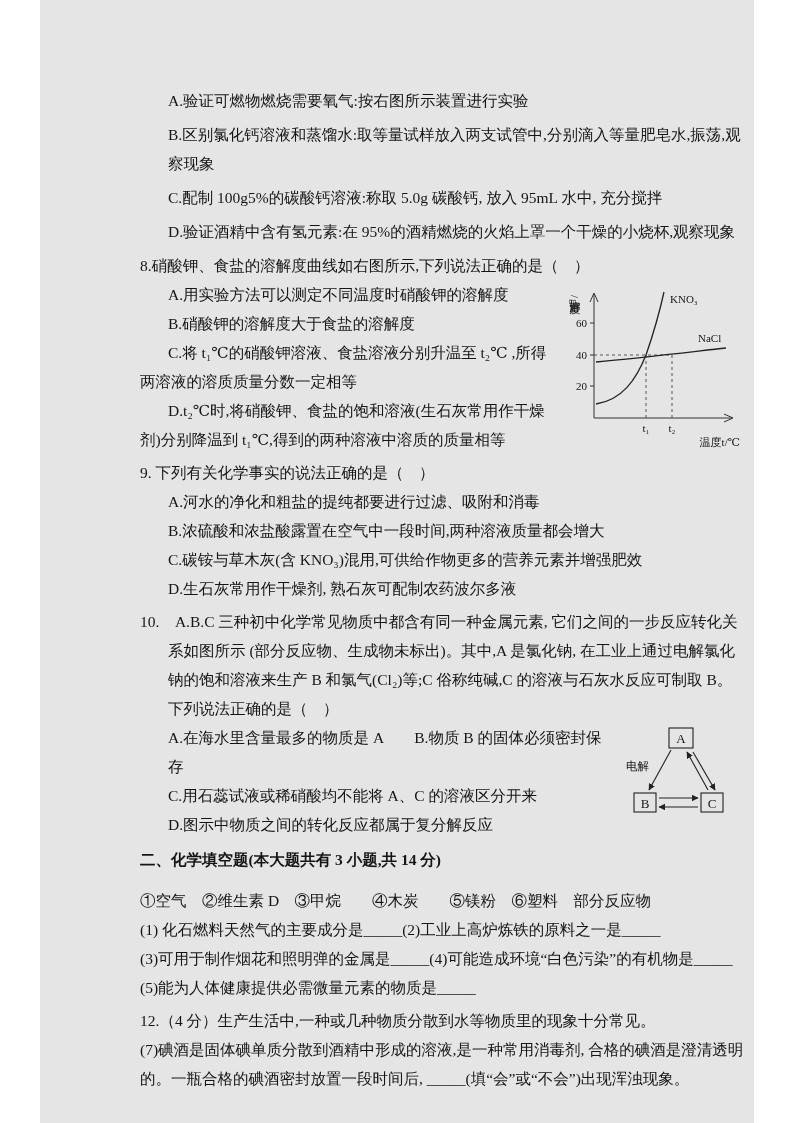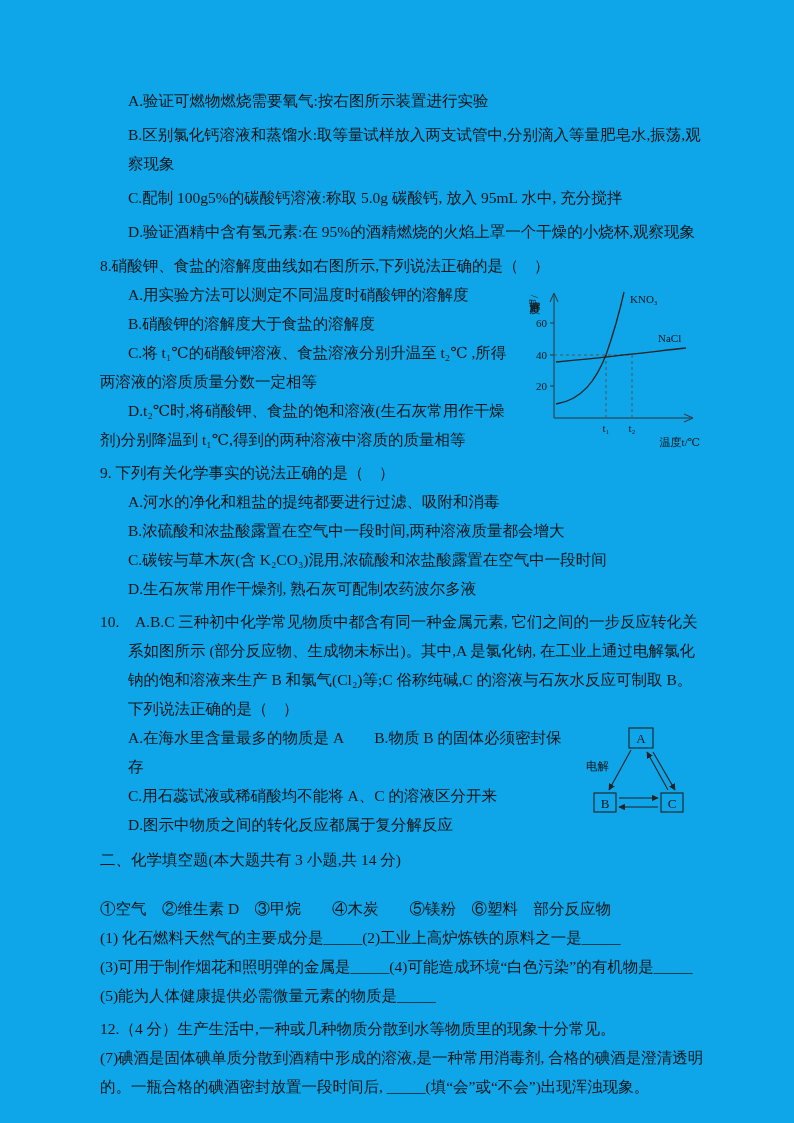--- a/index.html
+++ b/index.html
@@ -1,30 +1,30 @@
 <!DOCTYPE html>
 <html><head>
 <meta charset="utf-8">
 <style>
   html,body{margin:0;padding:0;background:#ffffff;}
-  .page{position:relative;width:794px;height:1123px;background:#0ea5e9;color:#151515;
+  .page{position:relative;width:714px;height:1123px;background:#e5e5e5;color:#151515;
         font-family:"Liberation Serif","DejaVu Serif",serif;overflow:hidden;margin:0 auto;}
   .content{position:absolute;left:100px;top:86px;width:604px;font-size:15.5px;line-height:29px;}
   p{margin:0;}
   .q-block{margin-bottom:4px;}
   .indent{padding-left:28px;}
   .hang{padding-left:28px;text-indent:-28px;}
   .fi{text-indent:28px;}
   .q7 p{margin-bottom:5px;}
   .q8-body,.q10-body{overflow:hidden;}
   .chart-fig{float:right;width:184px;height:170px;margin:0 0 4px 6px;position:relative;}
   .ylabel{position:absolute;left:0;top:12px;writing-mode:vertical-rl;font-size:11px;letter-spacing:1px;color:#151515;}
   .diagram-fig{float:right;width:120px;height:96px;margin:2px 0 0 8px;}
   figure{padding:0;}
-  .sec-title{font-weight:normal;margin-top:6px;margin-bottom:20px;}
+  .sec-title{font-weight:bold;margin-top:6px;margin-bottom:12px;}
   svg text{font-family:"Liberation Serif","DejaVu Serif",serif;}
 </style>
 </head>
 <body>
 
 <div class="page">
   <div class="content">
 
     <section class="q-block q7">
       <p class="indent">A.验证可燃物燃烧需要氧气:按右图所示装置进行实验</p>
@@ -71,21 +71,21 @@
         <p class="fi">B.硝酸钾的溶解度大于食盐的溶解度</p>
         <p class="fi">C.将 t₁℃的硝酸钾溶液、食盐溶液分别升温至 t₂℃ ,所得两溶液的溶质质量分数一定相等</p>
         <p class="fi">D.t₂℃时,将硝酸钾、食盐的饱和溶液(生石灰常用作干燥剂)分别降温到 t₁℃,得到的两种溶液中溶质的质量相等</p>
       </div>
     </section>
 
     <section class="q-block">
       <p>9. 下列有关化学事实的说法正确的是（　）</p>
       <p class="indent">A.河水的净化和粗盐的提纯都要进行过滤、吸附和消毒</p>
       <p class="indent">B.浓硫酸和浓盐酸露置在空气中一段时间,两种溶液质量都会增大</p>
-      <p class="indent">C.碳铵与草木灰(含 K₂CO₃)混用,浓硫酸和浓盐酸露置在空气中一段时间</p>
+      <p class="indent">C.碳铵与草木灰(含 KNO₃)混用,可供给作物更多的营养元素并增强肥效</p>
       <p class="indent">D.生石灰常用作干燥剂, 熟石灰可配制农药波尔多液</p>
     </section>
 
     <section class="q-block">
       <p class="hang">10.　A.B.C 三种初中化学常见物质中都含有同一种金属元素, 它们之间的一步反应转化关系如图所示 (部分反应物、生成物未标出)。其中,A 是氯化钠, 在工业上通过电解氯化钠的饱和溶液来生产 B 和氯气(Cl₂)等;C 俗称纯碱,C 的溶液与石灰水反应可制取 B。下列说法正确的是（　）</p>
       <div class="q10-body">
         <figure class="diagram-fig">
           <svg width="120" height="96" viewBox="0 0 120 96">
             <defs>
               <marker id="arr" markerWidth="8" markerHeight="8" refX="5.5" refY="3" orient="auto">

